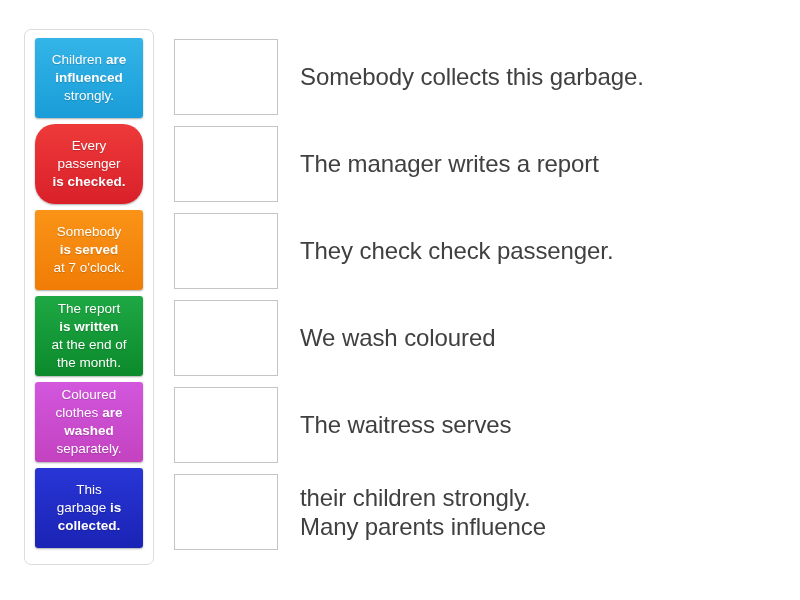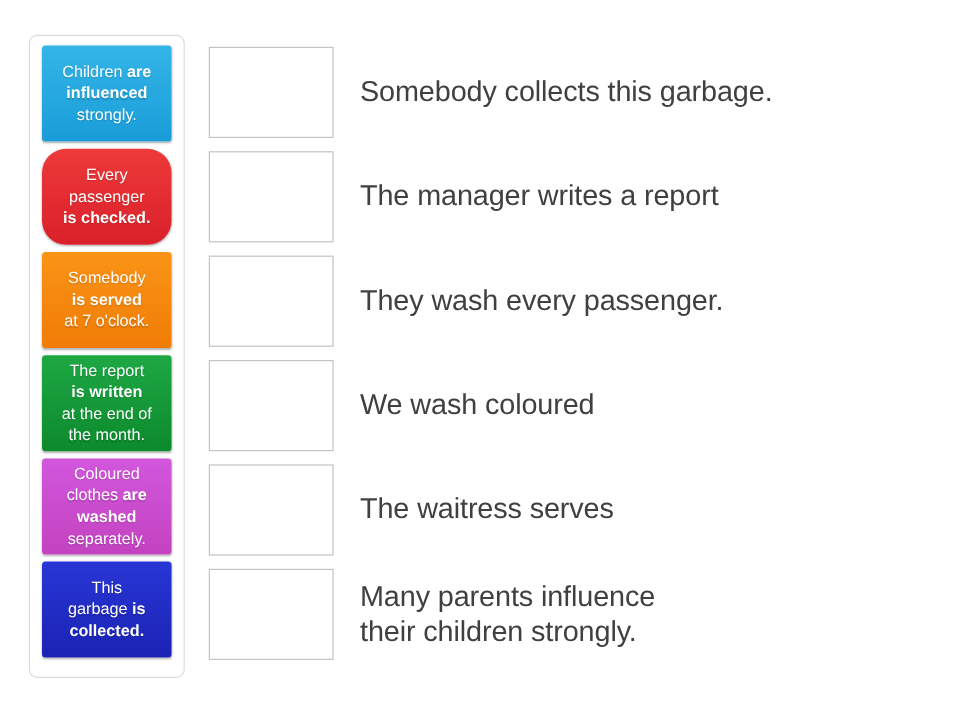--- a/index.html
+++ b/index.html
@@ -156,37 +156,37 @@
       </div>
       <div class="answer-row">
         <div class="drop-zone"></div>
         <div class="answer-text">
           <span class="ln">The manager writes a report</span>
         </div>
       </div>
       <div class="answer-row">
         <div class="drop-zone"></div>
         <div class="answer-text">
-          <span class="ln">They wash every passenger.</span>
+          <span class="ln">They check check passenger.</span>
         </div>
       </div>
       <div class="answer-row">
         <div class="drop-zone"></div>
         <div class="answer-text">
           <span class="ln">We wash coloured</span>
         </div>
       </div>
       <div class="answer-row">
         <div class="drop-zone"></div>
         <div class="answer-text">
           <span class="ln">The waitress serves</span>
         </div>
       </div>
       <div class="answer-row">
         <div class="drop-zone"></div>
         <div class="answer-text">
+          <span class="ln">their children strongly.</span>
           <span class="ln">Many parents influence</span>
-          <span class="ln">their children strongly.</span>
         </div>
       </div>
     </div>
 
 </div>
 
 </body></html>

